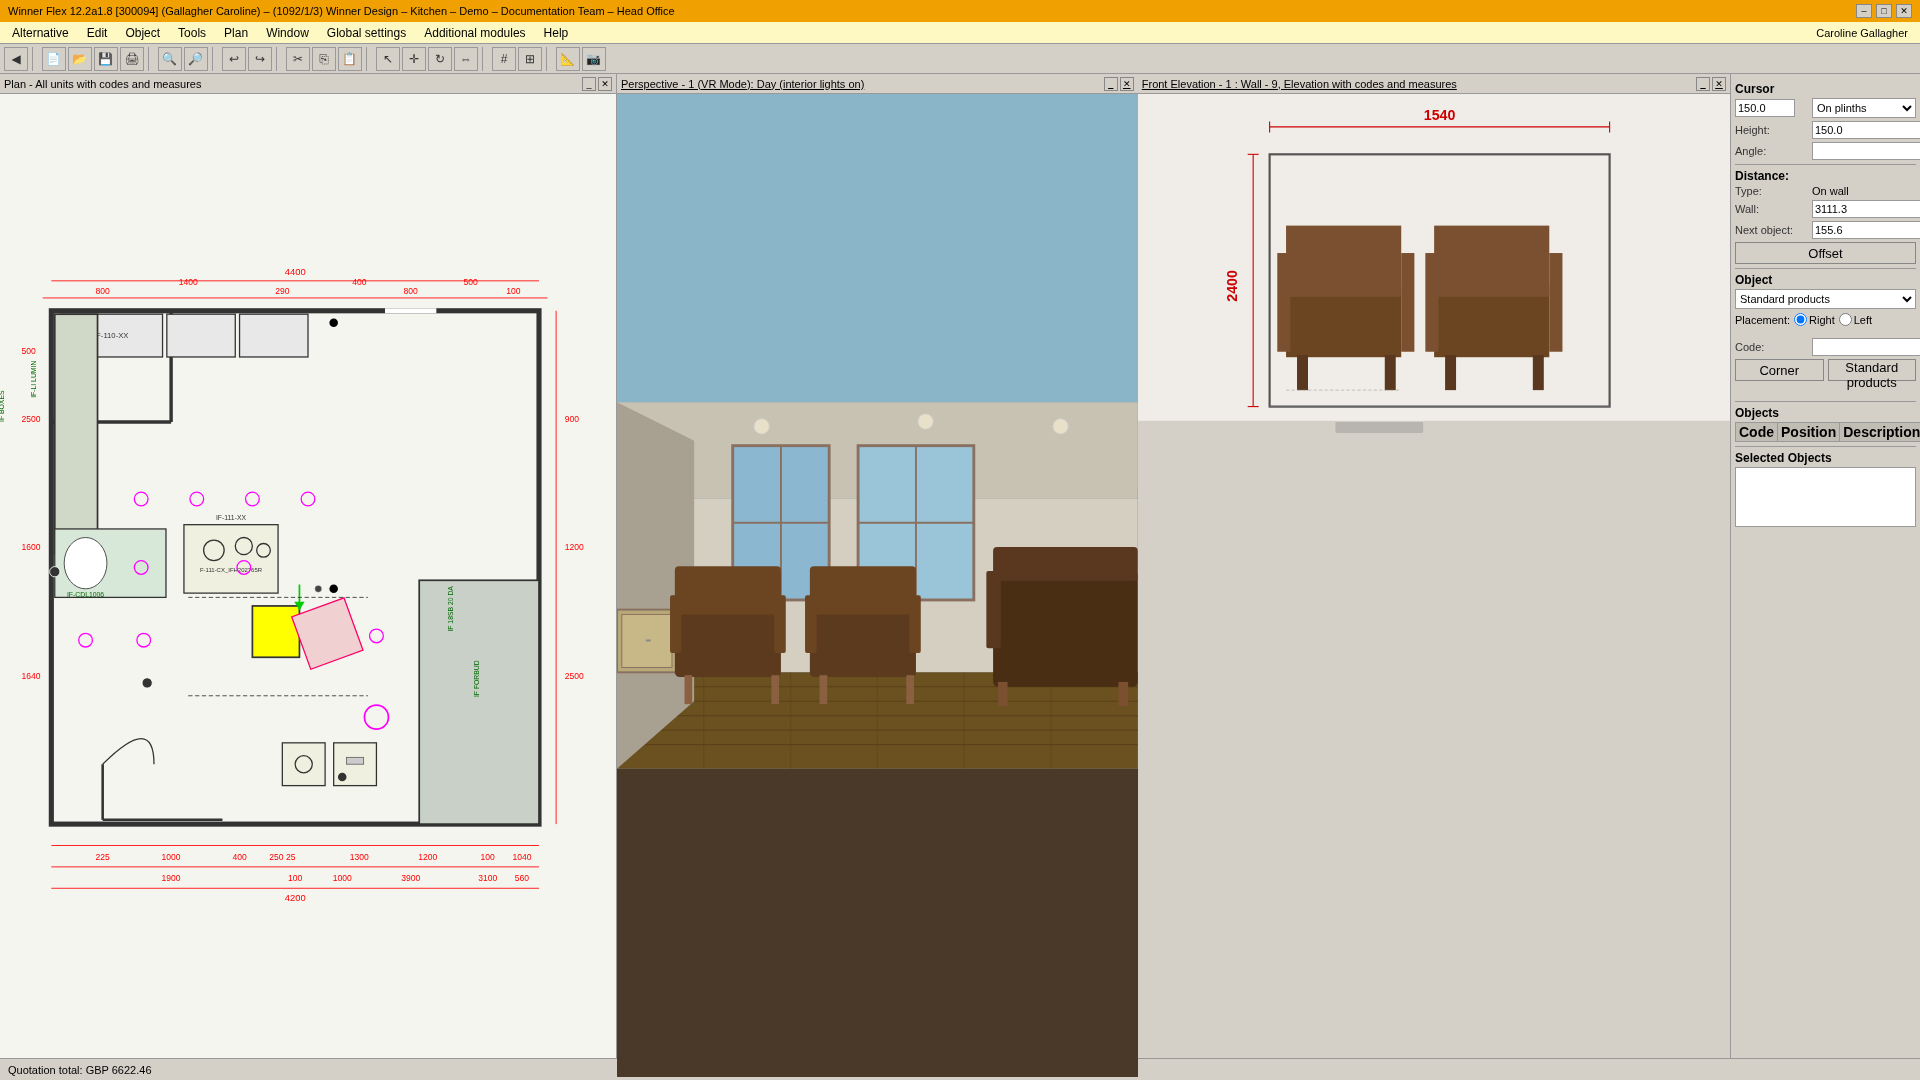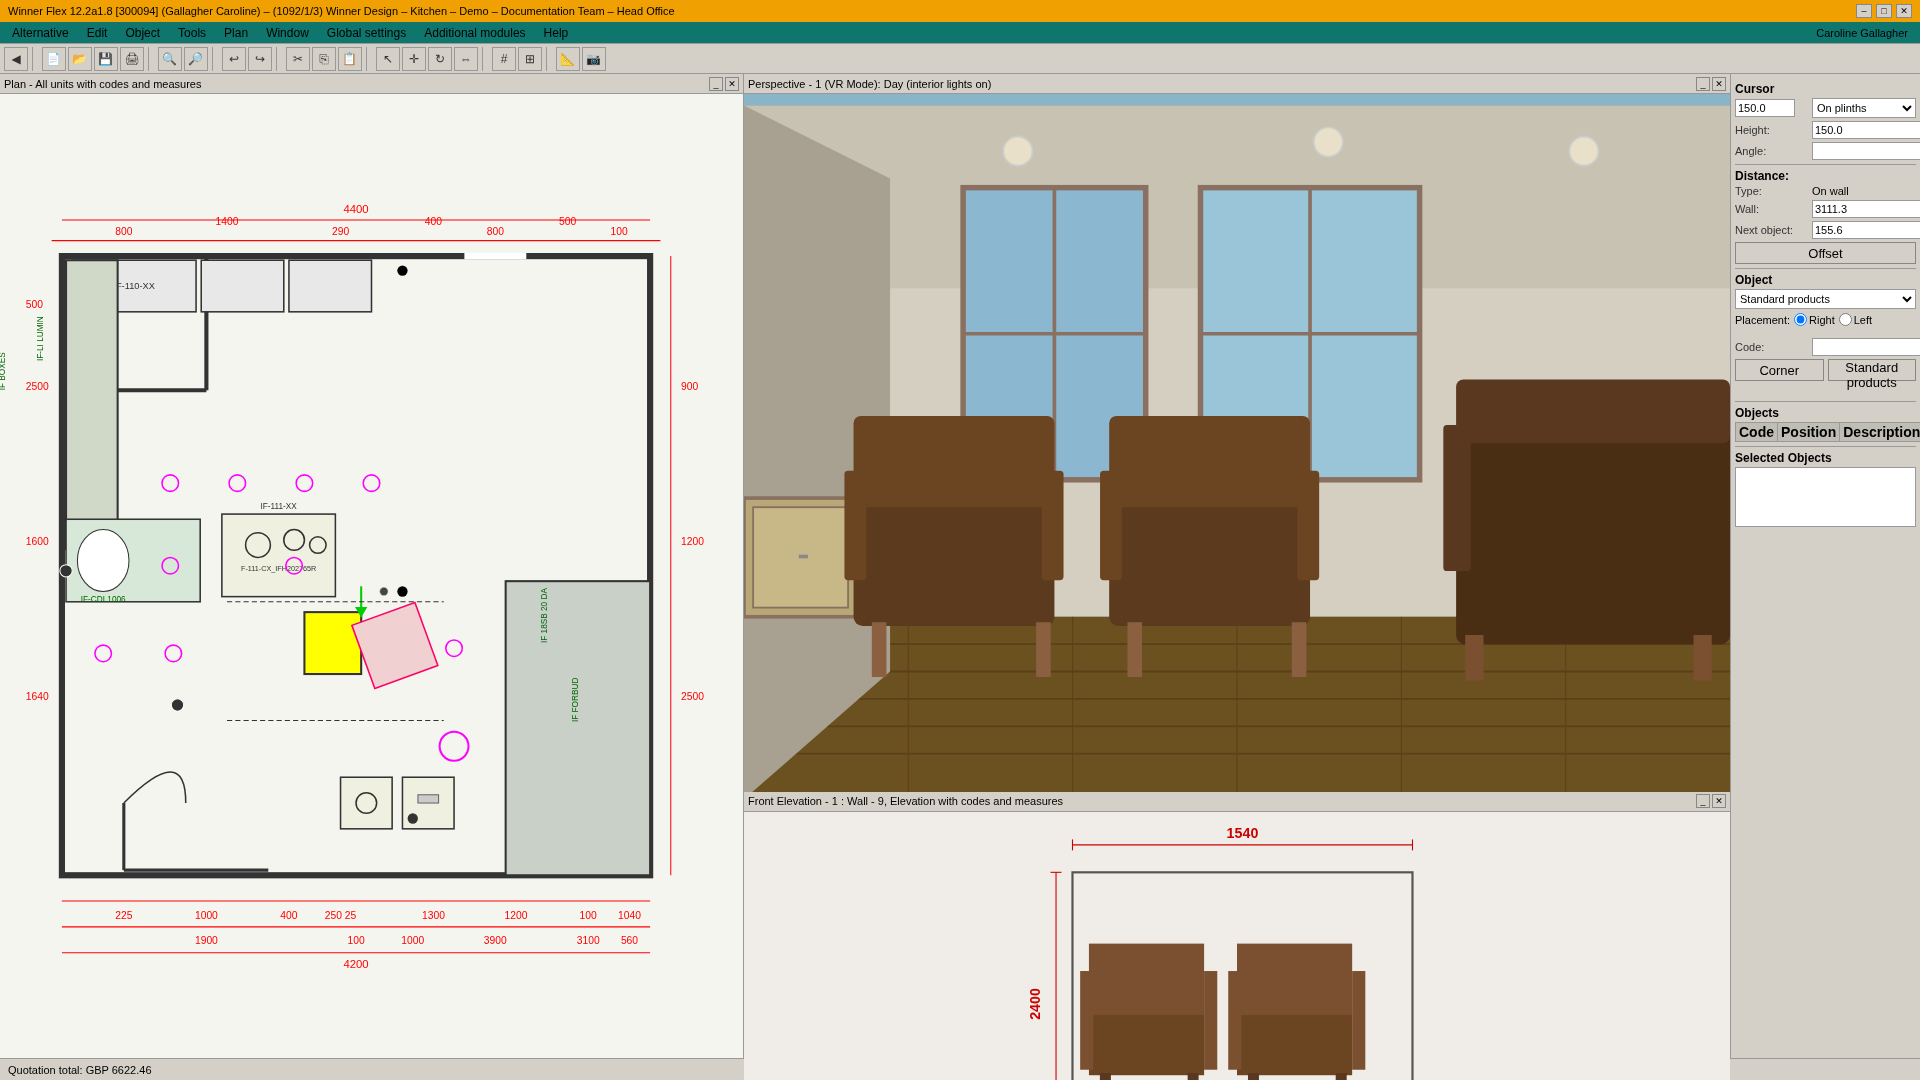--- a/index.html
+++ b/index.html
@@ -29,21 +29,21 @@
       width: 16px; height: 14px;
       background: #d4d0c8;
       border: 1px solid #888;
       display: flex; align-items: center; justify-content: center;
       font-size: 9px; cursor: pointer;
     }
 
     
     #menu-bar {
       height: 22px;
-      background: #0f766e;
+      background: #fef9c3;
       display: flex;
       align-items: center;
       padding: 0 4px;
       border-bottom: 1px solid #999;
       gap: 2px;
     }
     .menu-item {
       padding: 2px 8px;
       font-size: 12px;
       cursor: pointer;
@@ -72,21 +72,21 @@
 
     
     #main-layout {
       display: flex;
       height: calc(1080px - 22px - 22px - 30px - 22px);
       
     }
 
     
     #left-panel {
-      width: 744px;
+      width: 617px;
       height: 100%;
       background: #d4d0c8;
       border-right: 1px solid #999;
       display: flex;
       flex-direction: column;
     }
     .view-titlebar {
       height: 20px;
       background: #d4d0c8;
       border-bottom: 1px solid #999;
@@ -118,21 +118,21 @@
     #right-panel {
       flex: 1;
       display: flex;
       flex-direction: row;
     }
 
     
     #center-views {
       flex: 1;
       display: flex;
-      flex-direction: column;
+      text-decoration: underline;
     }
 
     
     #perspective-view {
       flex: 1;
       position: relative;
       background: #333;
       border-bottom: 1px solid #999;
     }
     #perspective-canvas {

